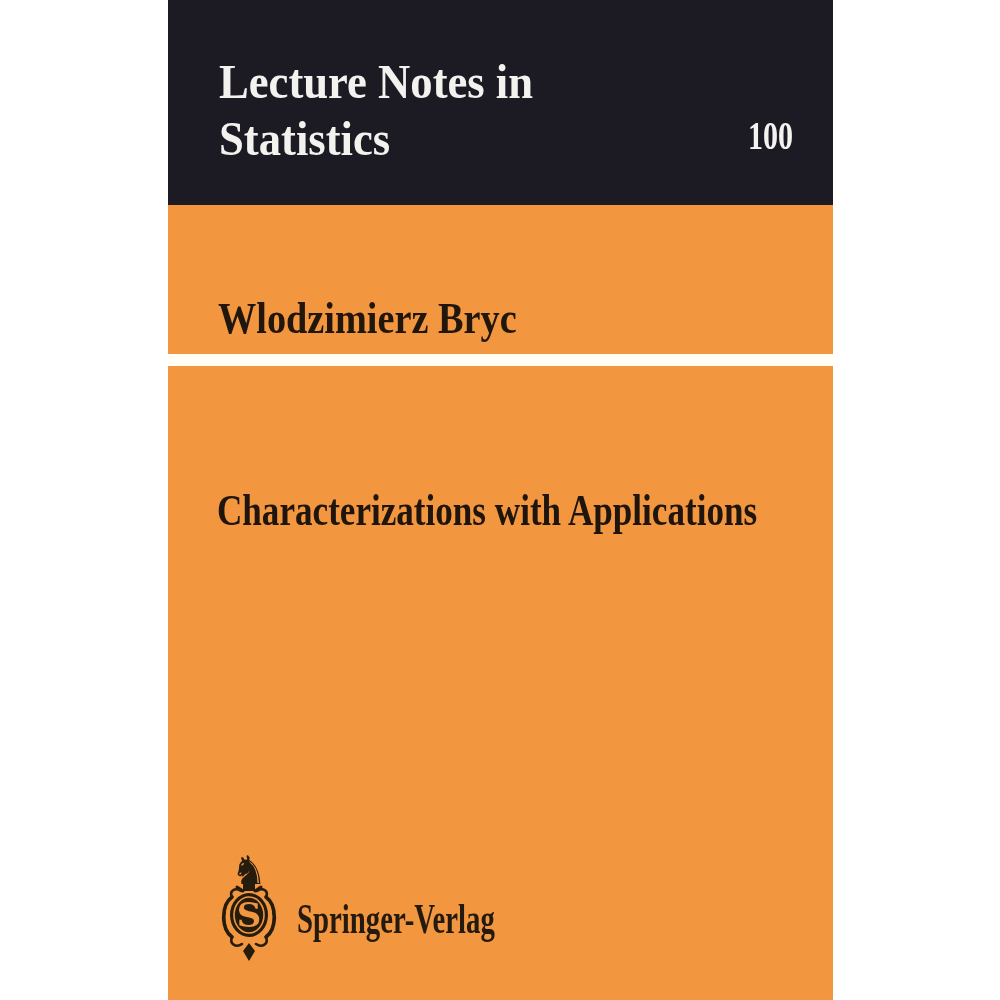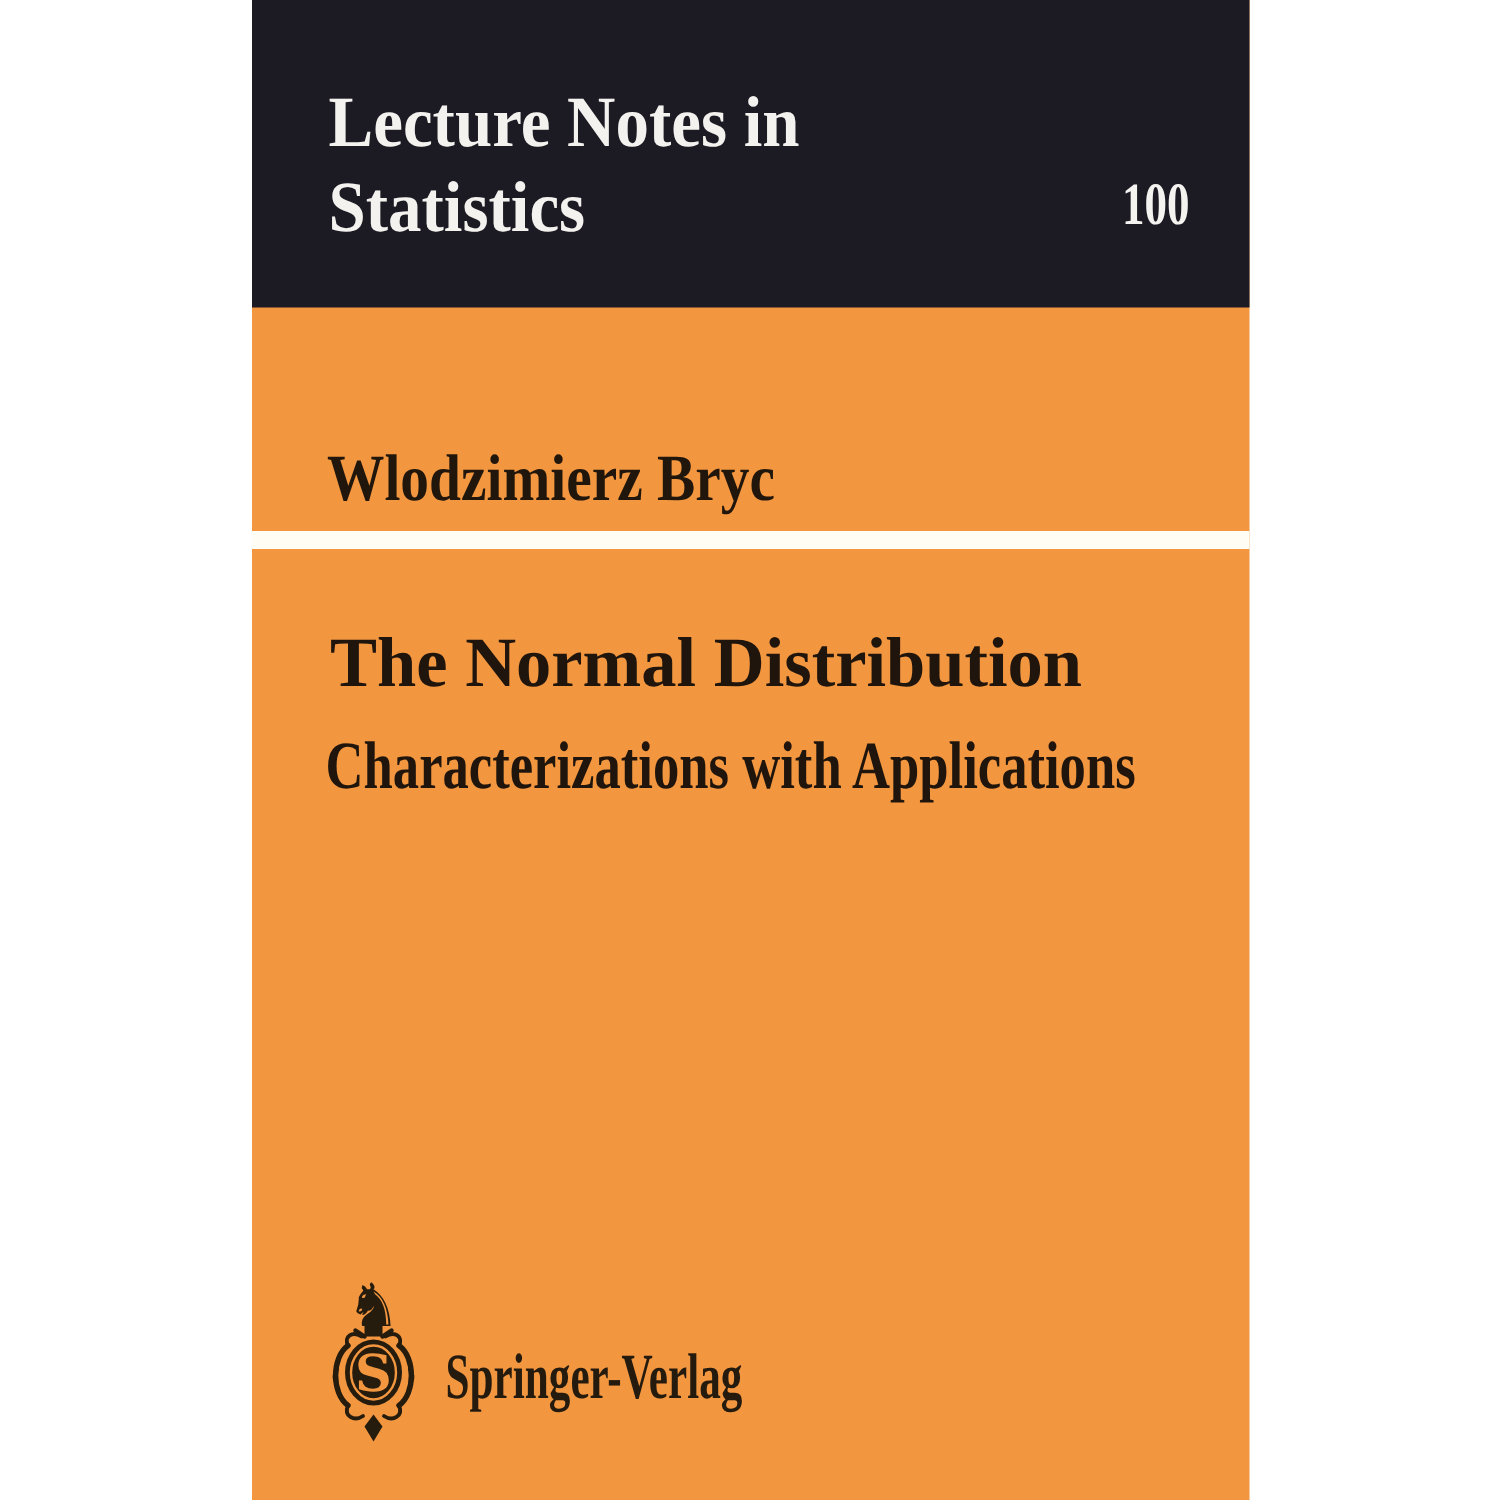--- a/index.html
+++ b/index.html
@@ -69,21 +69,20 @@
       <div>Lecture Notes in</div>
       <div>Statistics</div>
     </div>
     <div class="volume-number">100</div>
   </div>
 
   <div class="author-name">Wlodzimierz Bryc</div>
 
   <div class="divider-stripe"></div>
 
-  <div class="book-title">The Normal Distribution</div>
   <div class="book-subtitle">Characterizations with Applications</div>
 
   <svg class="publisher-logo" viewBox="0 0 64 118" xmlns="http://www.w3.org/2000/svg">
 
     <text x="31" y="39" font-size="40" text-anchor="middle" font-family="DejaVu Sans, sans-serif" fill="#261c0e">♞</text>
 
     <rect x="25" y="39" width="12" height="7" fill="#261c0e"></rect>
     <path d="M19,42 L25,46 M43,42 L37,46" stroke="#261c0e" stroke-width="3" fill="none" stroke-linecap="round"></path>
 
     <g stroke="#261c0e" fill="none" stroke-linecap="round">

